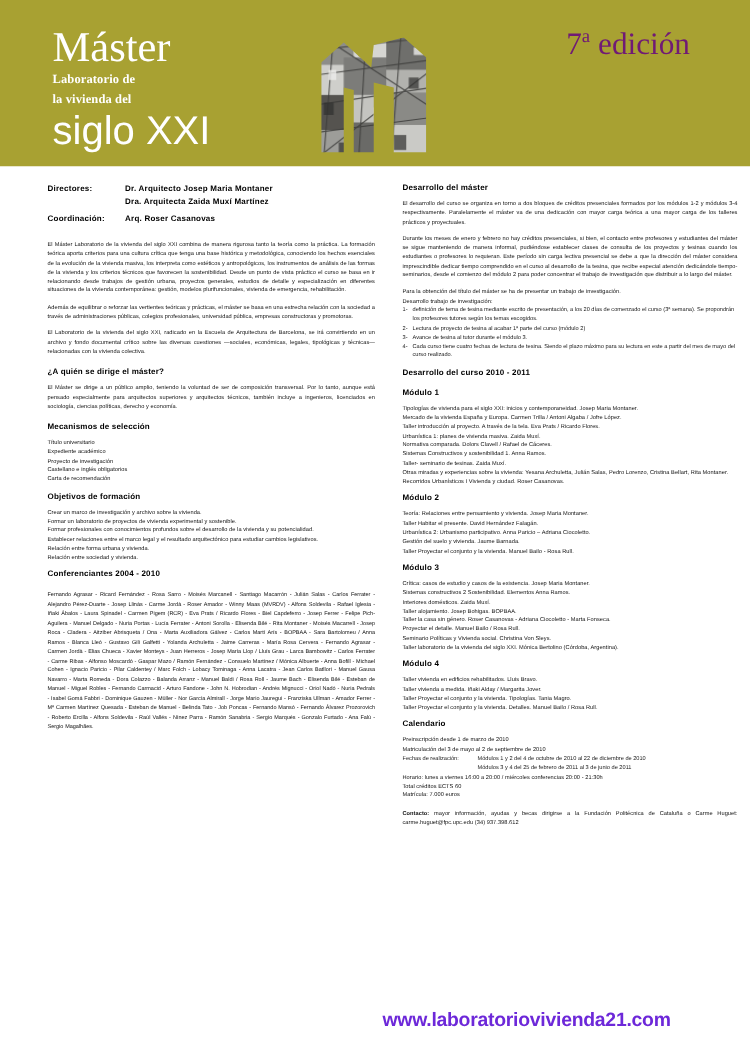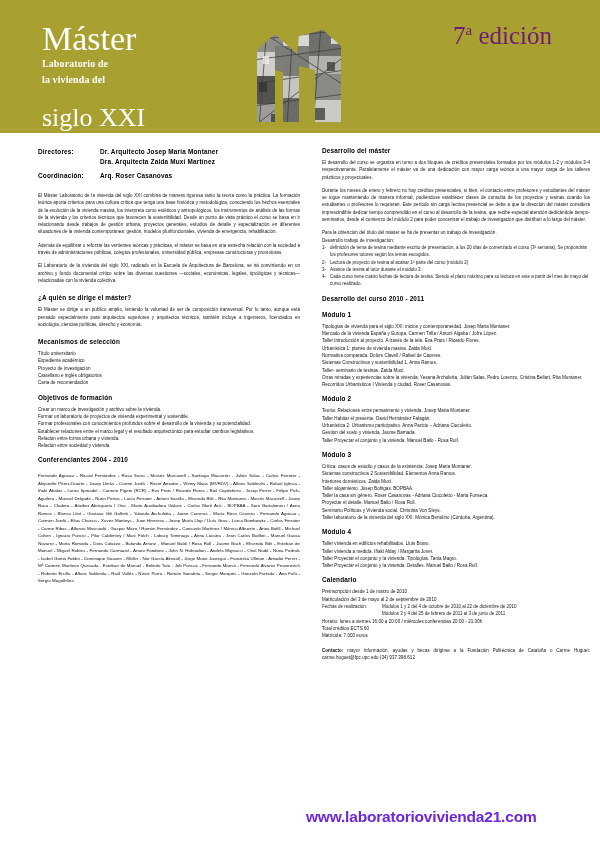--- a/index.html
+++ b/index.html
@@ -41,24 +41,24 @@
     letter-spacing: 0px;
   }
   .brand-sub {
     font-family: "Liberation Serif", serif;
     font-weight: bold;
     font-size: 10px;
     line-height: 16px;
     letter-spacing: 0.1px;
   }
   .brand-siglo {
-    font-family: Liberation Serif, serif;
-    font-size: 26px;
+    font-family: Liberation Sans, sans-serif;
+    font-size: 32px;
     line-height: 30px;
-    margin-top: 15px;
+    margin-top: 1px;
   }
 
   .edition-block {
     position: absolute;
     right: 48px;
     top: 20px;
     text-align: right;
     color: #701a75;
     font-family: "Liberation Serif", serif;
     font-size: 25px;

